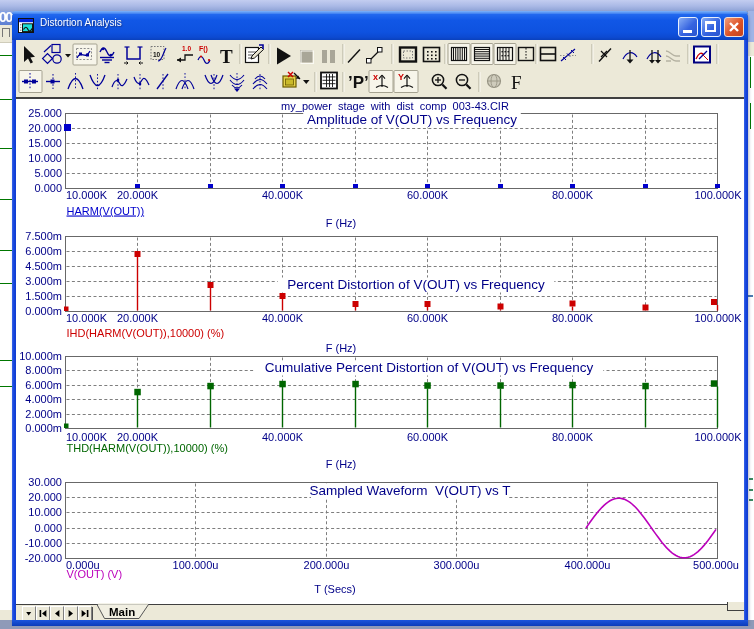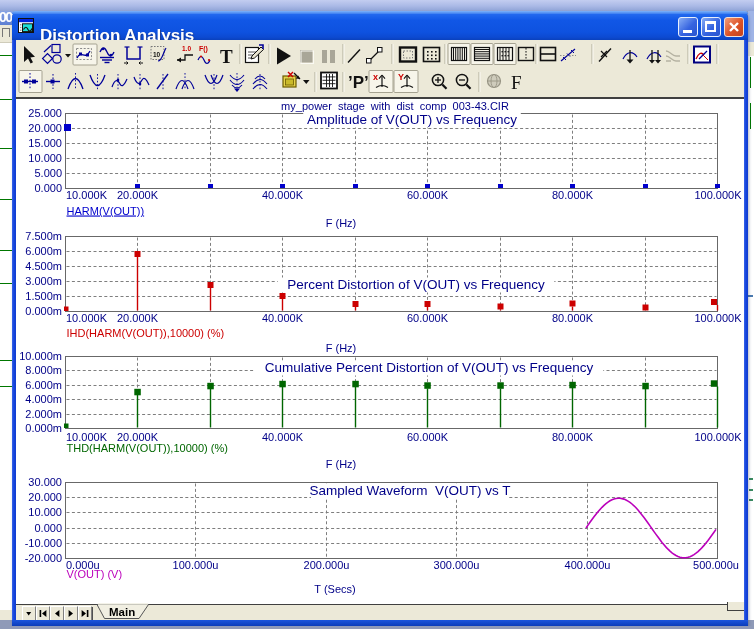--- a/index.html
+++ b/index.html
@@ -46,21 +46,21 @@
 
 <svg class="abs" style="left:18px;top:18px" width="16" height="16" viewBox="0 0 16 16">
  <rect x="0.5" y="0.5" width="15" height="14" fill="#fff" stroke="#111"></rect>
  <rect x="1" y="1" width="14" height="3.2" fill="#0022dd"></rect>
  <rect x="2" y="6" width="1.4" height="1.4" fill="#999"></rect>
     <rect x="2" y="8.8" width="1.4" height="1.4" fill="#999"></rect>
     <rect x="2" y="11.6" width="1.4" height="1.4" fill="#999"></rect>
  <rect x="4.5" y="5.8" width="10" height="7.8" fill="#20e0d8" stroke="#111"></rect>
  <path d="M5.5,11.5 q2.5,-4.5 4.5,0 q2,3.5 4,-1" fill="none" stroke="#111" stroke-width="1.2"></path>
 </svg>
-<div class="abs" style="left:40px;top:17px;font-size:17px;font-weight:bold;color:#fff;text-shadow:1px 1px 1px #1a3a90;margin-top:9px;">Distortion Analysis</div>
+<div class="abs" style="left:40px;top:17px;font-size:10px;font-weight:normal;color:#fff;text-shadow:1px 1px 1px #1a3a90;">Distortion Analysis</div>
 
 <div class="abs" style="left:678px;top:17px;width:20px;height:20px;border-radius:3px;border:1px solid #e8f0fc;background:linear-gradient(135deg,#88aef5 0%,#3563e0 55%,#2a55cf 100%);"></div>
 <div class="abs" style="left:683px;top:30px;width:9px;height:3px;background:#fff;"></div>
 <div class="abs" style="left:701px;top:17px;width:20px;height:20px;border-radius:3px;border:1px solid #e8f0fc;background:linear-gradient(135deg,#88aef5 0%,#3563e0 55%,#2a55cf 100%);"></div>
 <div class="abs" style="left:705px;top:21px;width:11px;height:11px;border:2px solid #fff;border-top-width:3px;"></div>
 <div class="abs" style="left:724px;top:17px;width:20px;height:20px;border-radius:3px;border:1px solid #f0e0da;background:linear-gradient(135deg,#f09d7a 0%,#dd5226 55%,#c4431c 100%);"></div>
 <svg class="abs" style="left:724px;top:17px" width="20" height="20" viewBox="0 0 20 20">
     <path d="M6,6 L14,14 M14,6 L6,14" stroke="#fff" stroke-width="2.4"></path>
   </svg>
 

